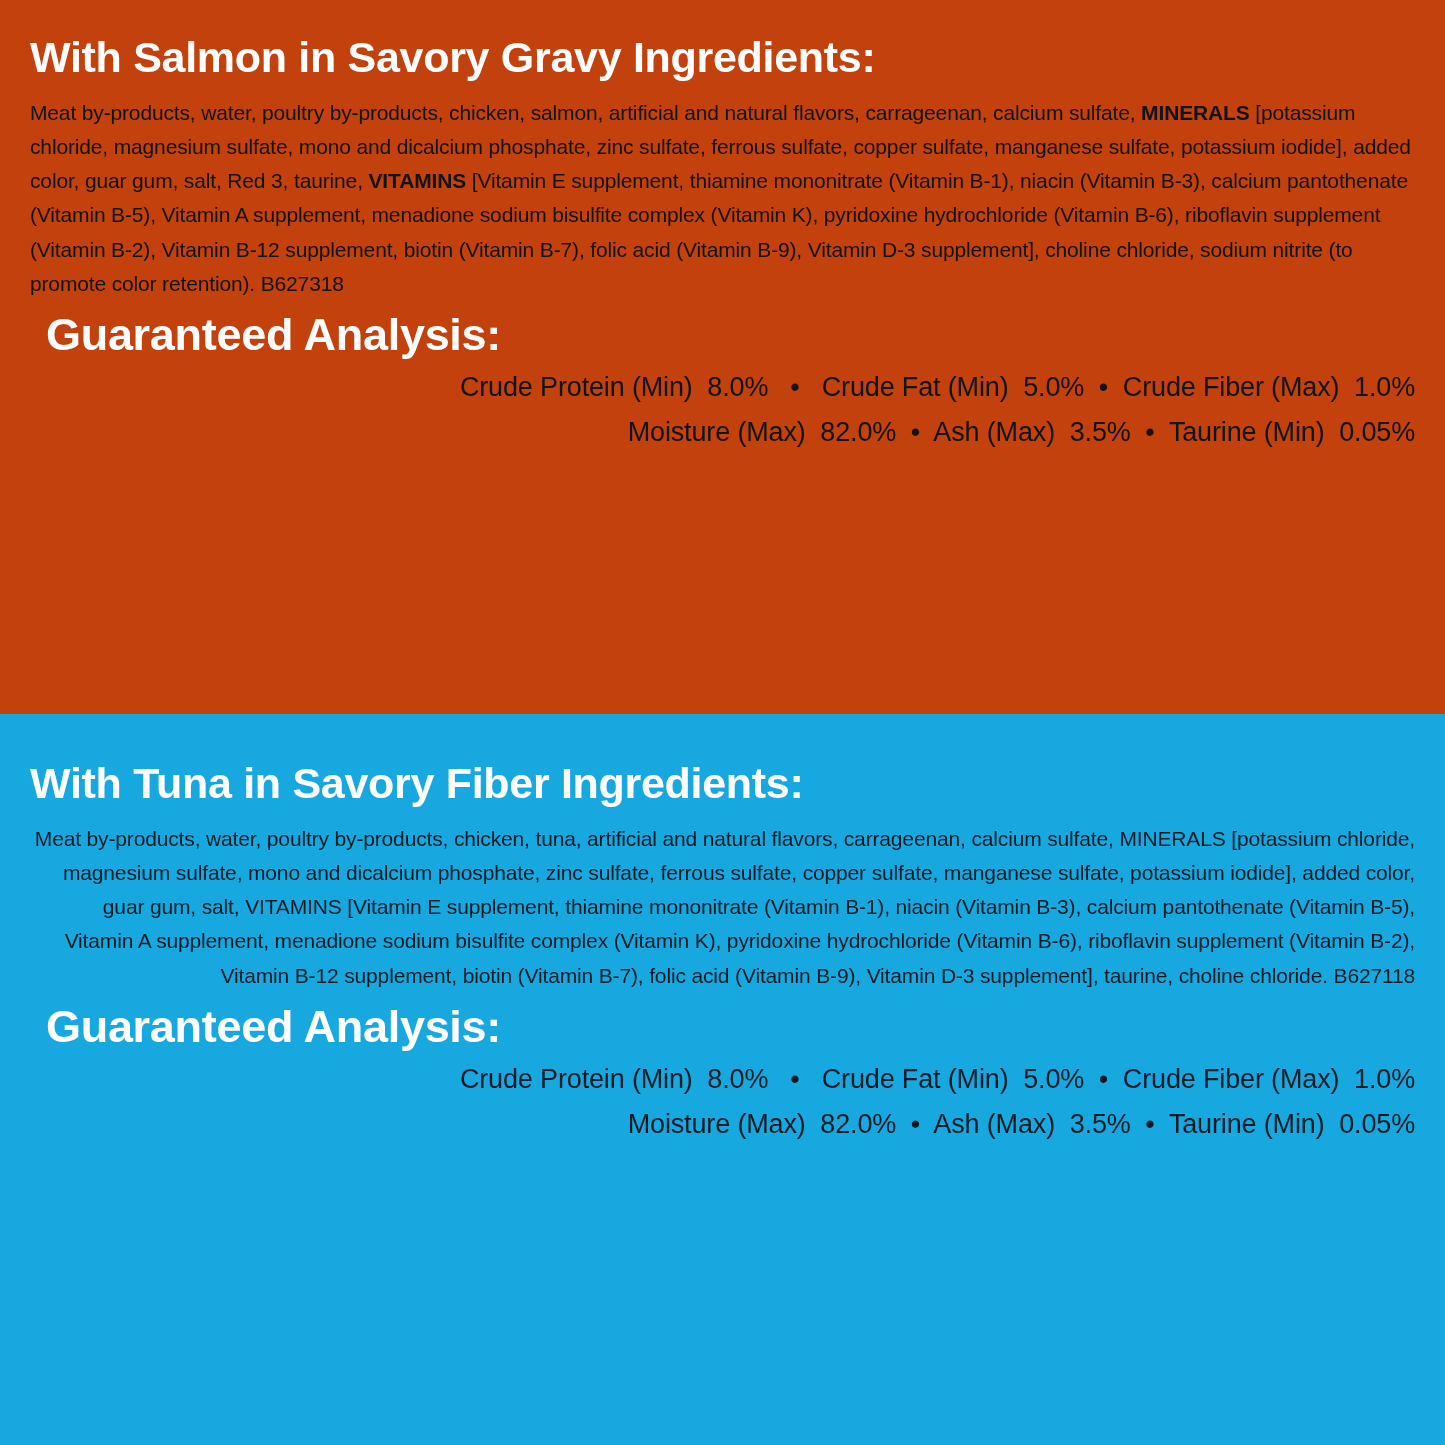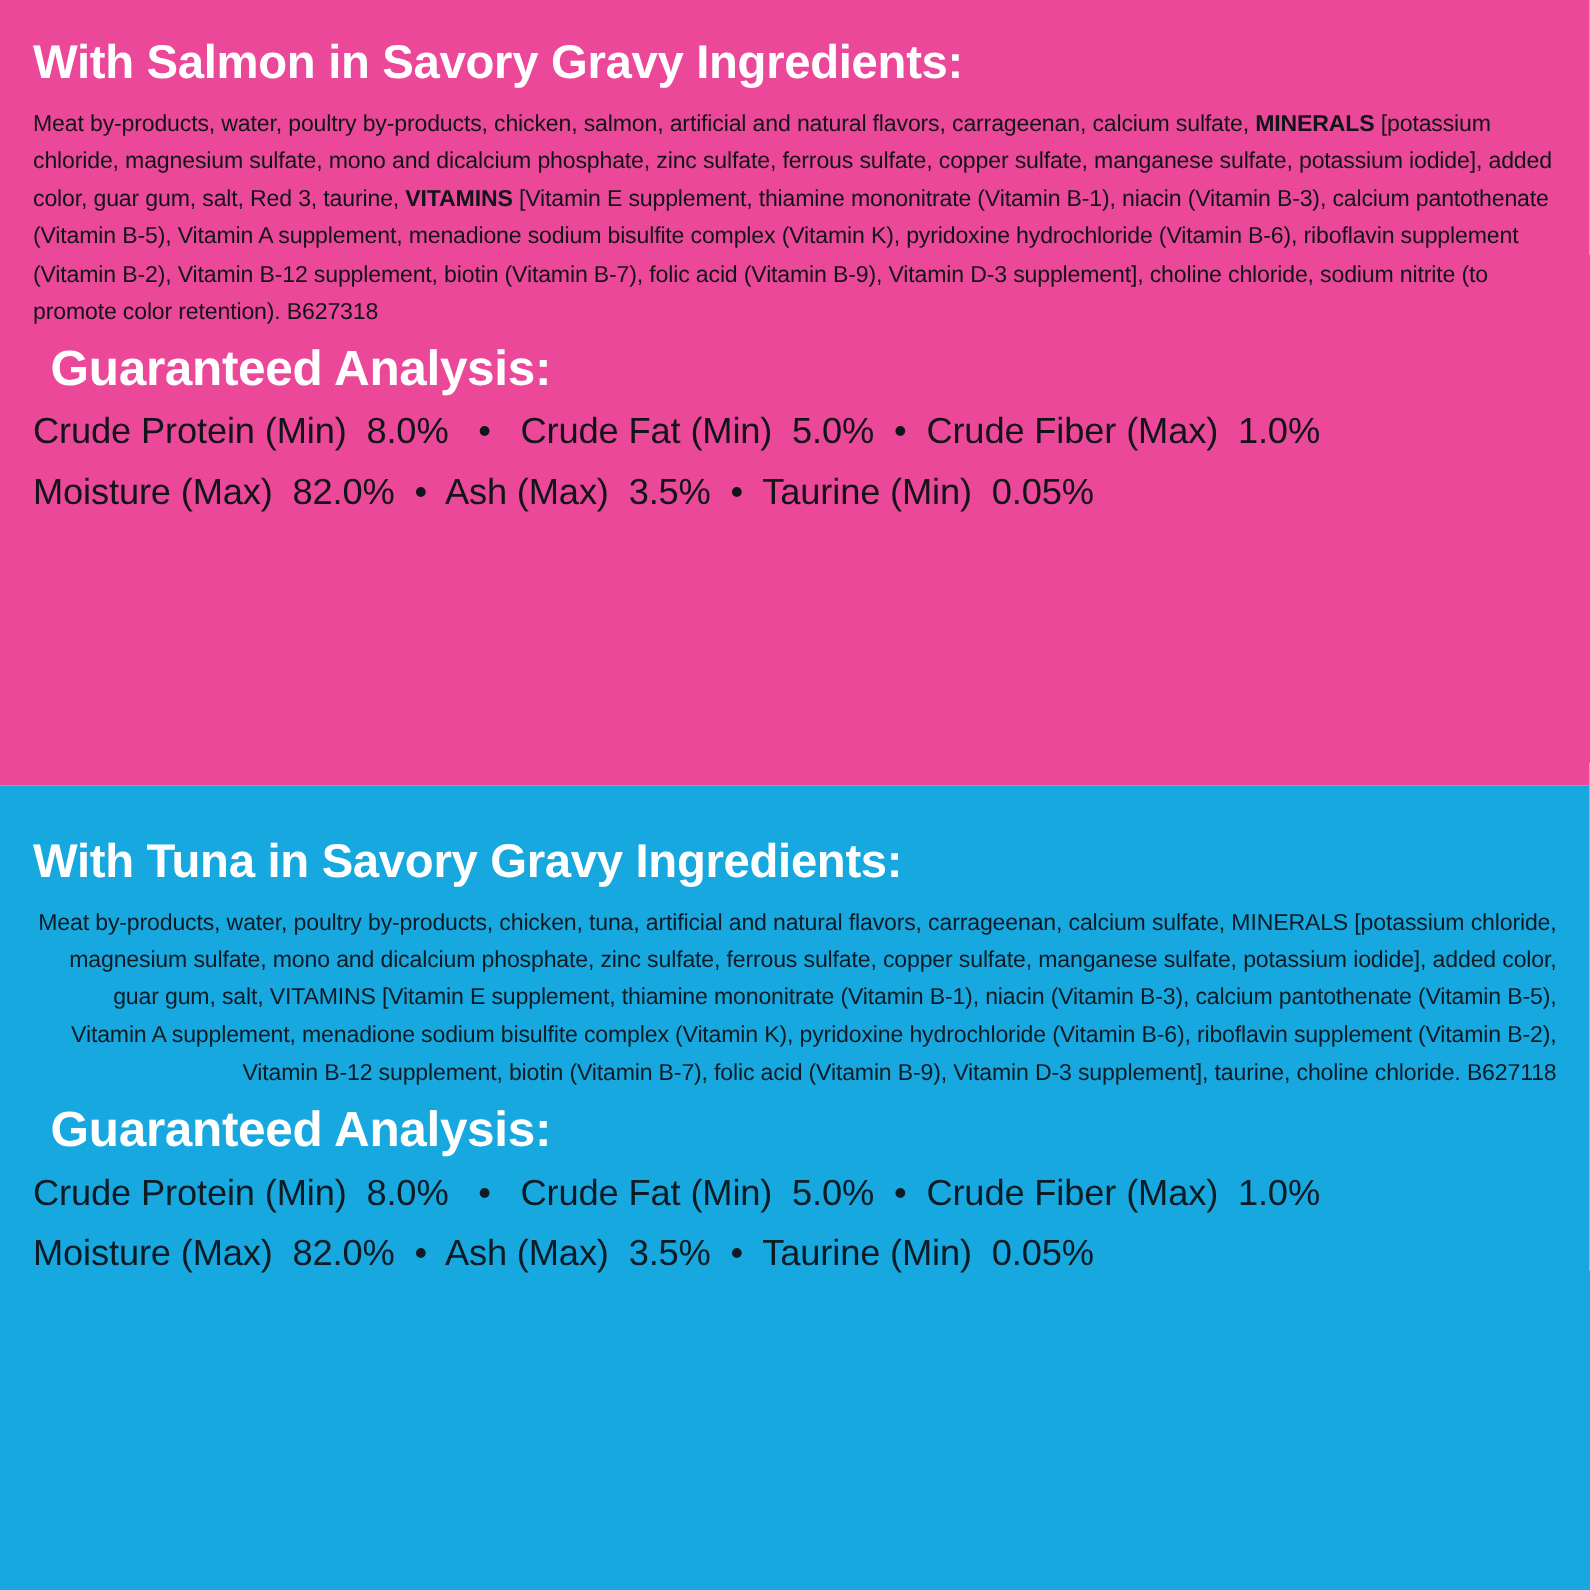--- a/index.html
+++ b/index.html
@@ -12,21 +12,21 @@
     font-family: "Liberation Sans", sans-serif;
     background: #ffffff;
     overflow: hidden;
   }
   .panel {
     box-sizing: border-box;
     width: 1445px;
     padding: 0 30px;
   }
   .panel-salmon {
-    background: #ec4899;
+    background: #c2410c;
     height: 714px;
     padding-top: 34px;
   }
   .panel-tuna {
     background: #18a8e0;
     height: 731px;
     padding-top: 46px;
   }
   .heading {
     color: #ffffff;
@@ -50,43 +50,44 @@
     line-height: 1.62;
     margin: 0;
     letter-spacing: -0.15px;
   }
   .panel-tuna .body-text {
     color: #0d1b24;
     text-align: right;
   }
   .ga-line {
     color: #111418;
-    font-size: 33px;
+    font-size: 27px;
     line-height: 1.66;
     margin: 0;
     letter-spacing: -0.15px;
     white-space: pre;
+    text-align: right;
   }
   .panel-tuna .ga-line {
     color: #0d1b24;
   }
   .bold {
     font-weight: bold;
   }
 </style>
 </head>
 <body>
 
 <section class="panel panel-salmon">
   <h1 class="heading">With Salmon in Savory Gravy Ingredients:</h1>
   <p class="body-text"><span>Meat by-products, water, poultry by-products, chicken, salmon, artificial and natural flavors, carrageenan, calcium sulfate, </span><span class="bold">MINERALS</span><span> [potassium chloride, magnesium sulfate, mono and dicalcium phosphate, zinc sulfate, ferrous sulfate, copper sulfate, manganese sulfate, potassium iodide], added color, guar gum, salt, Red 3, taurine, </span><span class="bold">VITAMINS</span><span> [Vitamin E supplement, thiamine mononitrate (Vitamin B-1), niacin (Vitamin B-3), calcium pantothenate (Vitamin B-5), Vitamin A supplement, menadione sodium bisulfite complex (Vitamin K), pyridoxine hydrochloride (Vitamin B-6), riboflavin supplement (Vitamin B-2), Vitamin B-12 supplement, biotin (Vitamin B-7), folic acid (Vitamin B-9), Vitamin D-3 supplement], choline chloride, sodium nitrite (to promote color retention). B627318</span></p>
   <h2 class="heading-ga">Guaranteed Analysis:</h2>
   <p class="ga-line">Crude Protein (Min)  8.0%   •   Crude Fat (Min)  5.0%  •  Crude Fiber (Max)  1.0%</p>
   <p class="ga-line">Moisture (Max)  82.0%  •  Ash (Max)  3.5%  •  Taurine (Min)  0.05%</p>
 </section>
 
 <section class="panel panel-tuna">
-  <h1 class="heading">With Tuna in Savory Gravy Ingredients:</h1>
+  <h1 class="heading">With Tuna in Savory Fiber Ingredients:</h1>
   <p class="body-text">Meat by-products, water, poultry by-products, chicken, tuna, artificial and natural flavors, carrageenan, calcium sulfate, MINERALS [potassium chloride, magnesium sulfate, mono and dicalcium phosphate, zinc sulfate, ferrous sulfate, copper sulfate, manganese sulfate, potassium iodide], added color, guar gum, salt,  VITAMINS [Vitamin E supplement, thiamine mononitrate (Vitamin B-1), niacin (Vitamin B-3), calcium pantothenate (Vitamin B-5), Vitamin A supplement, menadione sodium bisulfite complex (Vitamin K), pyridoxine hydrochloride (Vitamin B-6), riboflavin supplement (Vitamin B-2), Vitamin B-12 supplement, biotin (Vitamin B-7), folic acid (Vitamin B-9), Vitamin D-3 supplement], taurine, choline chloride. B627118</p>
   <h2 class="heading-ga">Guaranteed Analysis:</h2>
   <p class="ga-line">Crude Protein (Min)  8.0%   •   Crude Fat (Min)  5.0%  •  Crude Fiber (Max)  1.0%</p>
   <p class="ga-line">Moisture (Max)  82.0%  •  Ash (Max)  3.5%  •  Taurine (Min)  0.05%</p>
 </section>
 
 </body></html>

